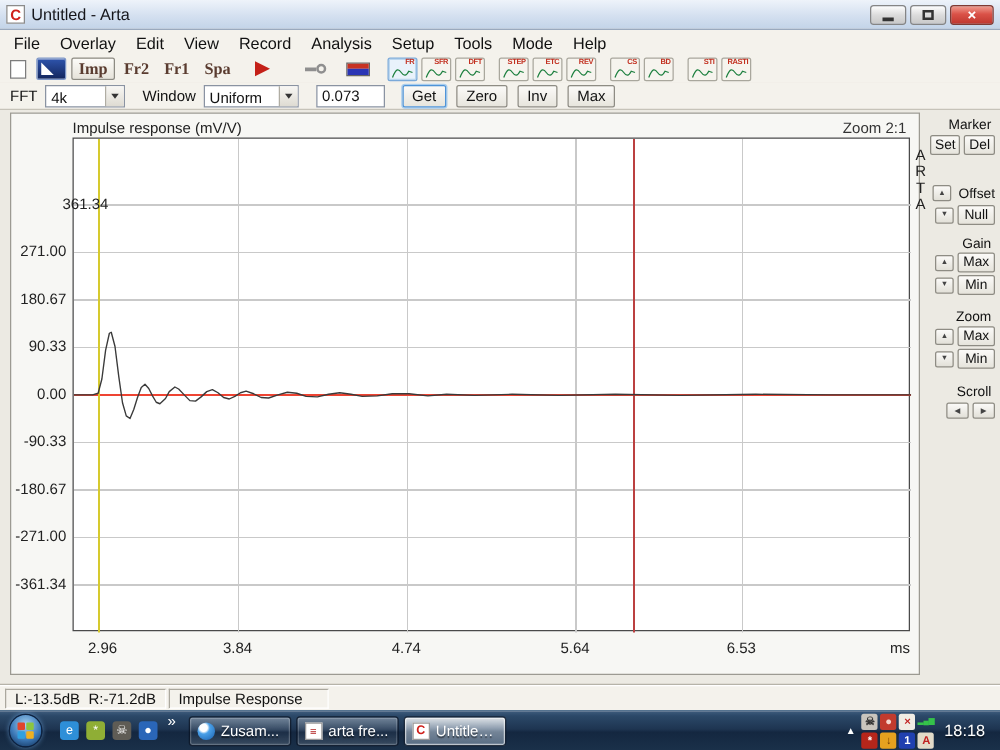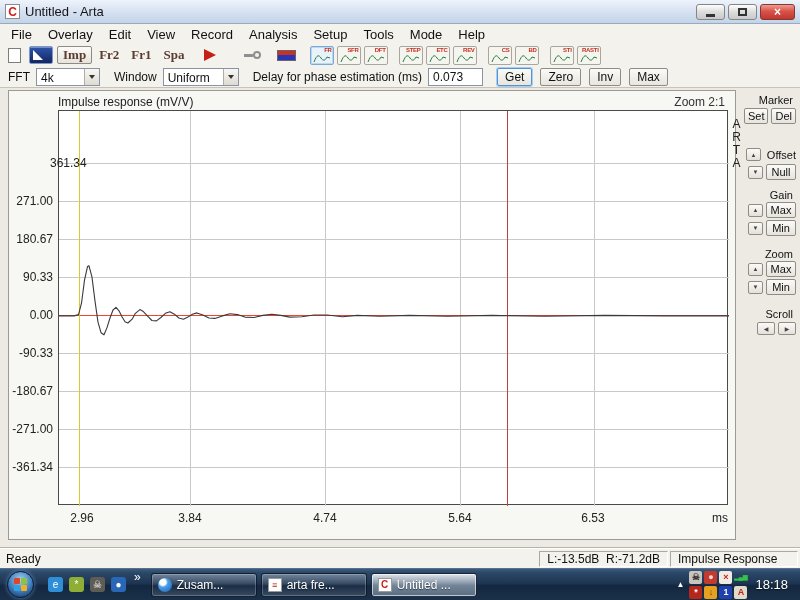--- a/index.html
+++ b/index.html
@@ -93,21 +93,21 @@
   .start-orb{width:27px;height:27px;border-radius:50%;border:1px solid #0d2240;margin-left:3px;
     background:radial-gradient(circle at 50% 32%,#a6d4f2,#3d7ab9 55%,#163862 92%);
     display:flex;align-items:center;justify-content:center;box-shadow:0 0 4px rgba(120,180,240,.6)}
   .orb-flag{width:13px;height:13px;display:grid;grid-template-columns:6px 6px;grid-template-rows:6px 6px;gap:1px}
   .orb-flag span{border-radius:1px}
   .ql{display:flex;gap:6px;margin-left:14px;align-items:center}
   .ql-icon{width:15px;height:15px;border-radius:3px;display:flex;align-items:center;justify-content:center;
     font-size:10px;color:#fff;line-height:1}
   .chevron{color:#fff;font-size:12px;margin-left:8px;align-self:flex-start;padding-top:1px}
   .tasks{display:flex;gap:4px;margin-left:10px}
-  .task-btn{width:106px;height:24px;border-radius:3px;border:1px solid rgba(8,20,38,.85);color:#fff;font-size:12px;
+  .task-btn{width:82px;height:24px;border-radius:3px;border:1px solid rgba(8,20,38,.85);color:#fff;font-size:12px;
     background:linear-gradient(rgba(255,255,255,.34),rgba(255,255,255,.10) 46%,rgba(255,255,255,.03) 54%,rgba(255,255,255,.14));
     box-shadow:inset 0 0 0 1px rgba(255,255,255,.22);display:flex;align-items:center;gap:5px;padding:0 6px}
   .task-btn.active{background:linear-gradient(rgba(255,255,255,.85),rgba(215,228,240,.5) 50%,rgba(185,205,225,.4));
     box-shadow:inset 0 0 0 1px rgba(255,255,255,.6)}
   .task-btn .lbl{white-space:nowrap;overflow:hidden;text-overflow:ellipsis;text-shadow:0 1px 1px rgba(0,0,0,.55)}
   .ticon{width:14px;height:14px;flex:0 0 auto;display:flex;align-items:center;justify-content:center;font-size:9px}
   .ticon-document-blue{border-radius:50%;background:radial-gradient(circle at 35% 30%,#fff 0 3px,#4aa0e8 5px,#1a5fae 100%)}
   .ticon-folder{background:linear-gradient(#f4cf56,#dca52a);border:1px solid #9a7514;border-radius:2px;position:relative}
   .ticon-folder::before{content:"";position:absolute;top:-3px;left:0;width:7px;height:3px;background:#dca52a;border-radius:1px 1px 0 0}
   .ticon-page{background:#fff;border:1px solid #999;color:#b02020;font-weight:bold}
@@ -241,21 +241,20 @@
         <span class="tri-down"></span>
       </span>
   </div>
   <span class="t2-label">Window</span>
   <div class="combo" style="width:76px">
     <span>Uniform</span>
     <span class="arrow-box">
         <span class="tri-down"></span>
       </span>
   </div>
-  <span class="t2-label">Delay for phase estimation (ms)</span>
   <div class="t2-input">0.073</div>
   <div class="tb-btn focused">Get</div>
   <div class="tb-btn">Zero</div>
   <div class="tb-btn">Inv</div>
   <div class="tb-btn">Max</div>
 </div>
 
 <div class="workarea">
   <div class="chart-panel" id="chart-panel">
     <div class="chart-title">Impulse response (mV/V)</div>
@@ -341,21 +340,20 @@
     </div>
     <span class="sp-label" style="top:218px">Scroll</span>
     <div class="sp-row" style="top:232px">
       <div class="spin" style="width:18px">◀</div>
       <div class="spin" style="width:18px">▶</div>
     </div>
   </div>
 </div>
 
 <div class="statusbar">
-  <span class="sb-left">Ready</span>
   <span class="sb-sec">L:-13.5dB  R:-71.2dB</span>
   <span class="sb-sec" style="min-width:128px">Impulse Response</span>
 </div>
 
 <div class="taskbar">
   <div class="start-orb">
     <div class="orb-flag">
       <span style="background:#e0452c"></span>
         <span style="background:#8bc540"></span>
       <span style="background:#30a0e0"></span>

